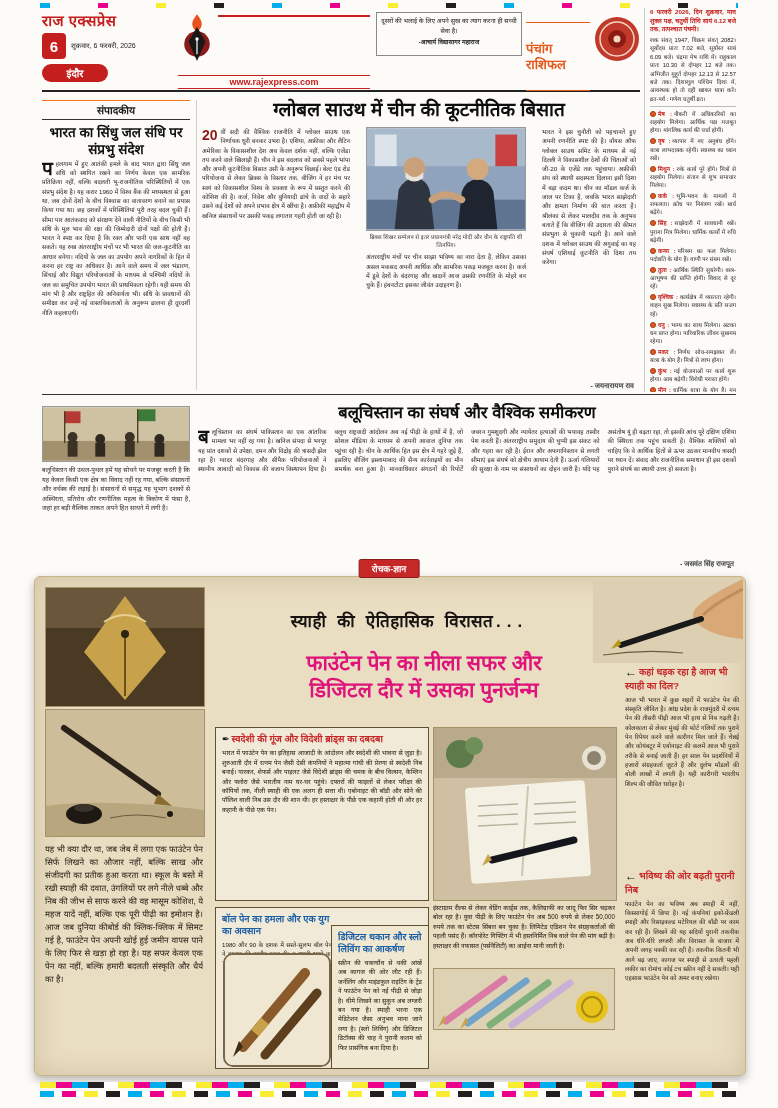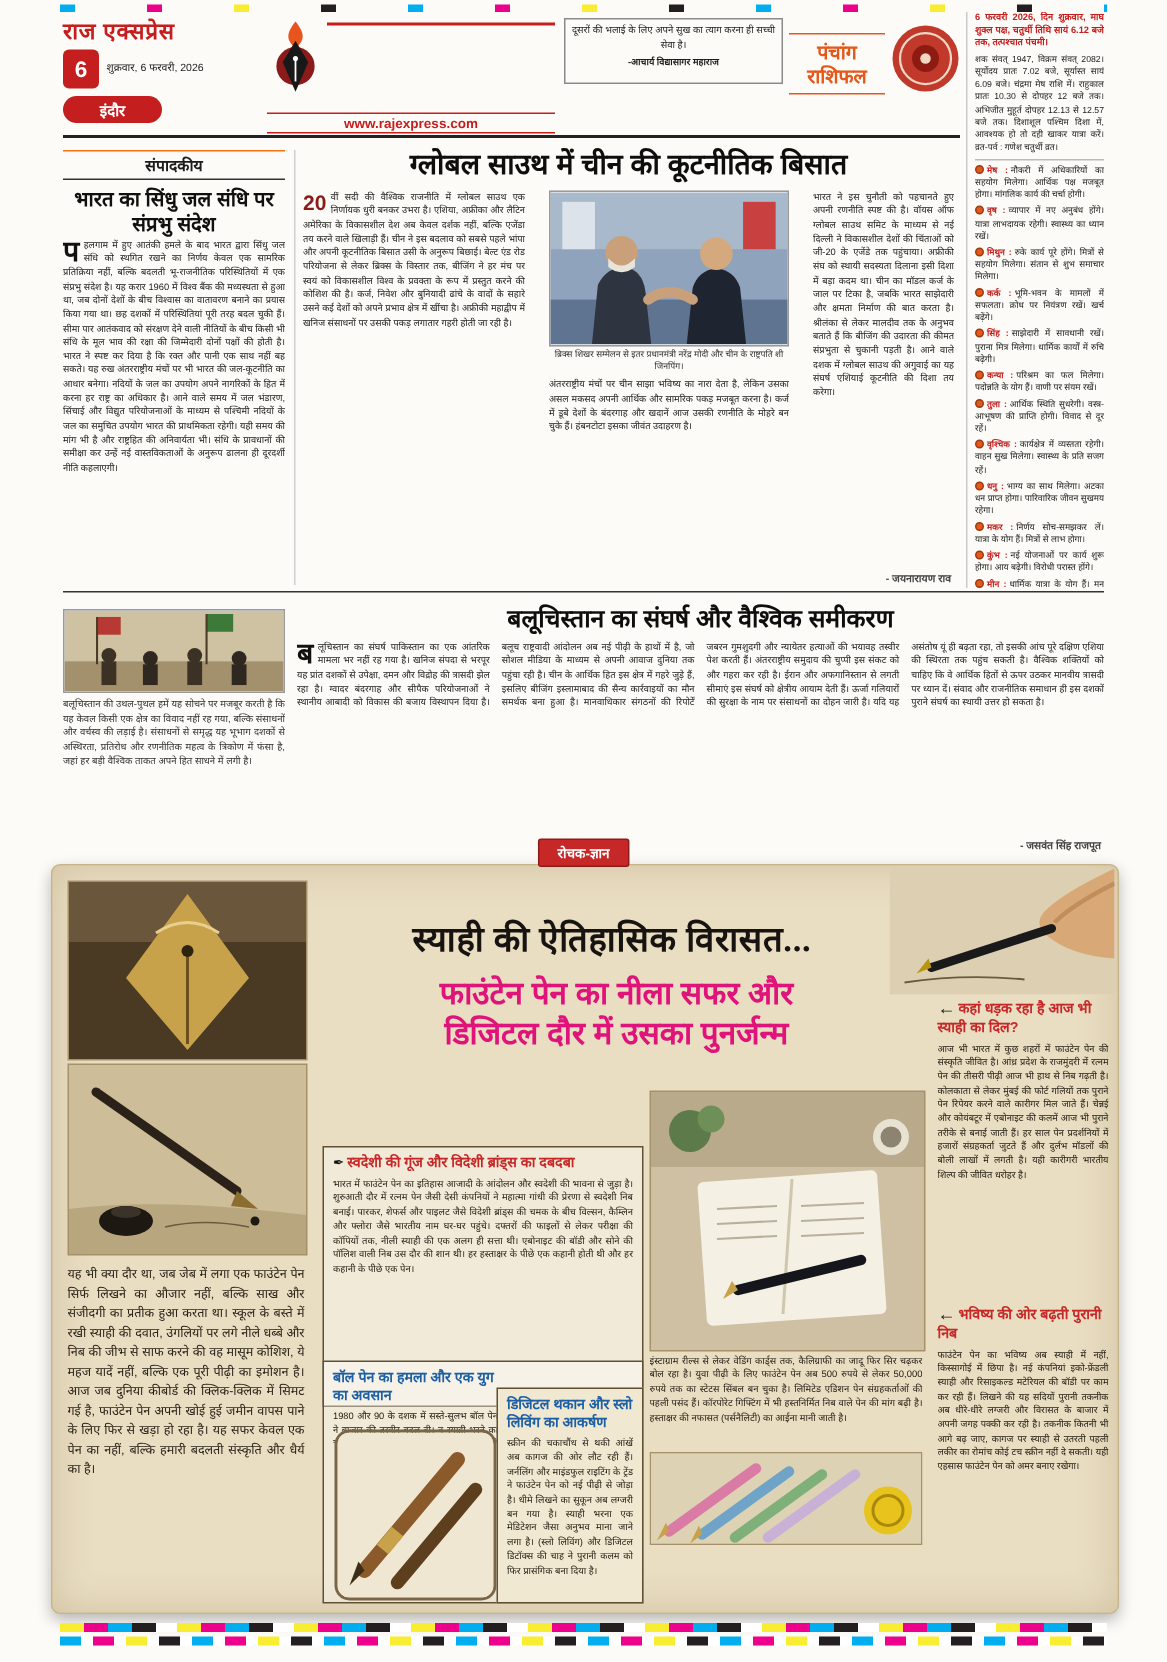--- a/index.html
+++ b/index.html
@@ -20,21 +20,21 @@
   .page-num{background:#c41e1e;color:#fff;font-size:15px;font-weight:bold;width:24px;height:26px;border-radius:4px;display:flex;align-items:center;justify-content:center;}
   .date-line{font-size:7px;color:#222;width:84px;line-height:1.3;}
   .city-box{background:#c41e1e;color:#fff;font-size:10px;font-weight:bold;border-radius:10px;padding:2px 0;width:66px;text-align:center;margin-top:5px;}
   .mast-center{position:absolute;left:136px;top:0;width:192px;height:80px;}
   .logo{position:absolute;left:2px;top:0;width:34px;height:58px;}
   .title-rule{position:absolute;left:40px;right:0;top:5px;border-top:2px solid #c41e1e;}
   .mast-title{position:absolute;left:38px;top:10px;width:154px;text-align:center;font-size:27px;font-weight:bold;color:#101010;font-family:"Liberation Serif","DejaVu Serif",serif;}
   .website{position:absolute;left:0;bottom:1px;width:100%;text-align:center;color:#c41e1e;font-weight:bold;font-size:9px;border-top:1px solid #c41e1e;border-bottom:1px solid #c41e1e;padding:1px 0;text-decoration:none;display:block;}
   .quote-box{position:absolute;left:334px;top:2px;width:146px;height:44px;border:1px solid #8a8a8a;padding:3px 4px;font-size:6.4px;line-height:1.5;text-align:center;box-sizing:border-box;}
   .quote-author{display:block;margin-top:2px;font-weight:bold;font-size:6.2px;}
-  .panchang-label{position:absolute;left:484px;top:12px;width:64px;text-align:center;color:#e4581c;font-weight:bold;font-size:13px;line-height:1.2;border-top:1px solid #e4581c;border-bottom:1px solid #e4581c;padding:4px 0;}
+  .panchang-label{position:absolute;left:484px;top:12px;width:64px;text-align:left;color:#e4581c;font-weight:bold;font-size:13px;line-height:1.2;border-top:1px solid #e4581c;border-bottom:1px solid #e4581c;padding:18px 0;}
   .seal{position:absolute;left:552px;top:6px;width:46px;height:46px;}
 
   
   .side-col{position:absolute;left:644px;top:8px;width:92px;height:384px;border-left:1px solid #c9c9c9;padding-left:5px;box-sizing:border-box;overflow:hidden;}
   .panchang-head{color:#c41e1e;font-weight:bold;font-size:6.2px;line-height:1.4;text-align:justify;}
   .panchang-body{font-size:5.8px;line-height:1.45;text-align:justify;color:#222;margin-top:2px;border-bottom:1px solid #bbb;padding-bottom:3px;}
   .rash-item{margin-top:3px;font-size:5.8px;line-height:1.4;text-align:justify;}
   .rash-dot{display:inline-block;width:6px;height:6px;border-radius:50%;background:#e4581c;margin-right:2px;vertical-align:-1px;border:1px solid #9c3a10;box-sizing:border-box;}
   .rash-sign{color:#c41e1e;font-weight:bold;margin-right:2px;}
 
@@ -72,27 +72,27 @@
   .sec-byline{position:absolute;right:2px;bottom:2px;font-size:7px;font-weight:bold;color:#444;}
   .kicker{position:absolute;left:50%;bottom:-8px;transform:translateX(-50%);background:#c62828;color:#fff;font-weight:bold;font-size:9px;padding:2px 12px;border:1px solid #8e1b1b;border-radius:2px;z-index:6;}
 
   
   .feature{position:absolute;left:34px;top:576px;width:710px;height:498px;background:#e9ddc2;
            border:1px solid #c7b488;border-radius:6px;box-shadow:0 4px 10px rgba(0,0,0,.28), inset 0 0 26px rgba(140,110,60,.25);}
   .hand-photo{position:absolute;right:2px;top:2px;width:150px;height:84px;}
   .photo-nib{position:absolute;left:10px;top:10px;width:158px;height:118px;border:1px solid #a6926a;}
   .photo-dippen{position:absolute;left:10px;top:132px;width:158px;height:126px;border:1px solid #a6926a;}
   .feat-intro{position:absolute;left:10px;top:266px;width:158px;height:222px;font-size:8.4px;line-height:1.55;text-align:justify;color:#2a2318;overflow:hidden;}
-  .feat-headline{position:absolute;left:186px;top:32px;width:374px;text-align:center;font-size:23px;font-weight:bold;color:#171310;letter-spacing:.5px;font-family:Liberation Serif, serif;}
-  .feat-subhead{position:absolute;left:181px;top:72px;width:390px;text-align:center;color:#e0137b;font-size:21px;font-weight:bold;line-height:1.3;}
+  .feat-headline{position:absolute;left:186px;top:32px;width:374px;text-align:center;font-size:17px;font-weight:bold;color:#171310;letter-spacing:.5px;font-family:Liberation Mono, monospace;}
+  .feat-subhead{position:absolute;left:194px;top:72px;width:390px;text-align:center;color:#e0137b;font-size:21px;font-weight:bold;line-height:1.3;}
   .fbox{position:absolute;box-sizing:border-box;background:rgba(255,255,255,.38);border:1px solid #5f4f33;padding:5px 6px;overflow:hidden;}
   .fbox-title{font-weight:bold;font-size:9.5px;line-height:1.25;margin-bottom:3px;}
   .t-red{color:#c62828;} .t-blue{color:#1d5fa5;} .t-maroon{color:#b71c1c;}
   .fbox-body{font-size:6.3px;line-height:1.5;text-align:justify;color:#262015;}
-  .box1{left:180px;top:150px;width:214px;height:174px;margin-top:37px;}
+  .box1{left:180px;top:150px;width:214px;height:174px;}
   .box2{left:180px;top:330px;width:214px;height:162px;}
   .box2 .fbox-title{width:116px;}
   .box2-body{width:110px;height:22px;overflow:hidden;font-size:6.2px;line-height:1.5;text-align:justify;color:#262015;}
   .photo-wooden{position:absolute;left:188px;top:376px;width:104px;height:110px;border:2px solid #7a6647;border-radius:10px;overflow:hidden;z-index:2;}
   .box3{left:296px;top:348px;width:98px;height:144px;background:#f1e8d1;z-index:3;}
   .photo-notebook{position:absolute;left:398px;top:150px;width:182px;height:172px;border:1px solid #a6926a;}
   .box4{position:absolute;left:398px;top:326px;width:182px;height:166px;box-sizing:border-box;overflow:hidden;}
   .box4 .fbox-body{height:62px;overflow:hidden;}
   .photo-pens{width:100%;height:62px;margin-top:3px;border:1px solid #a6926a;box-sizing:border-box;}
   .rbox{position:absolute;width:114px;}

